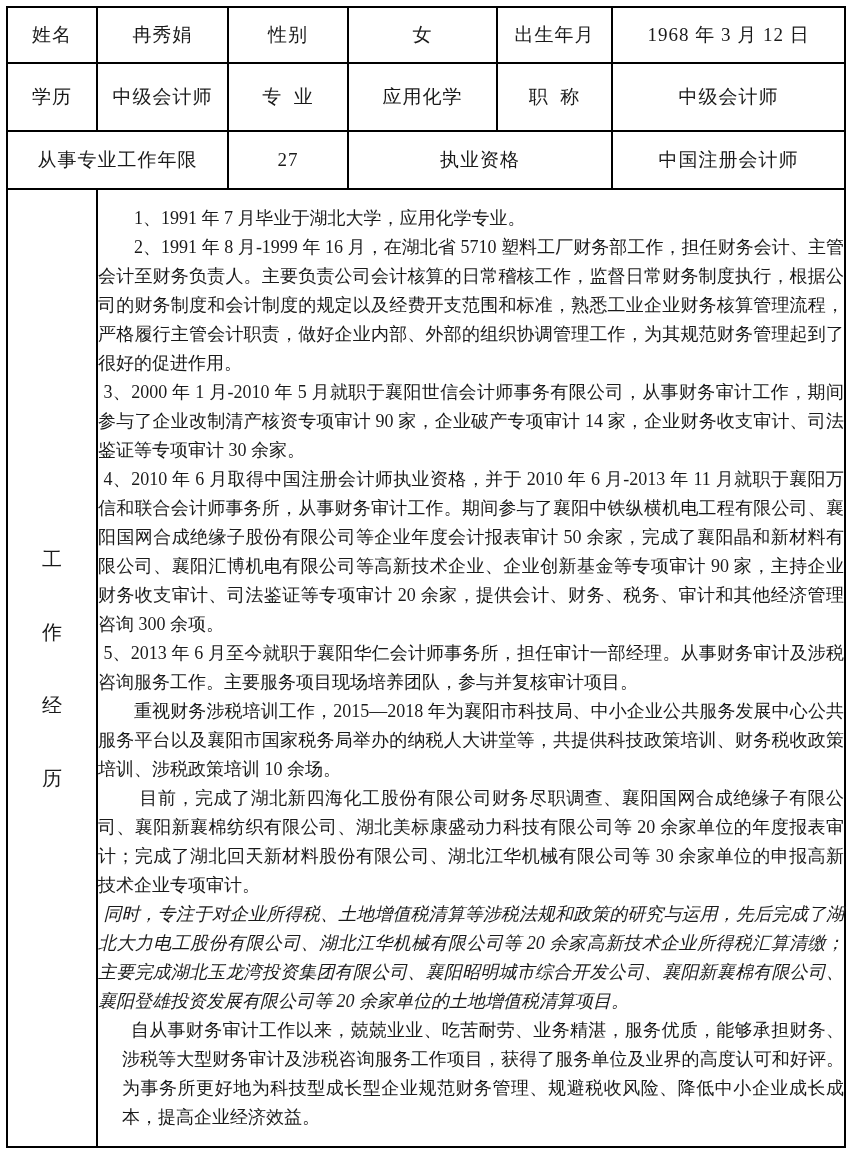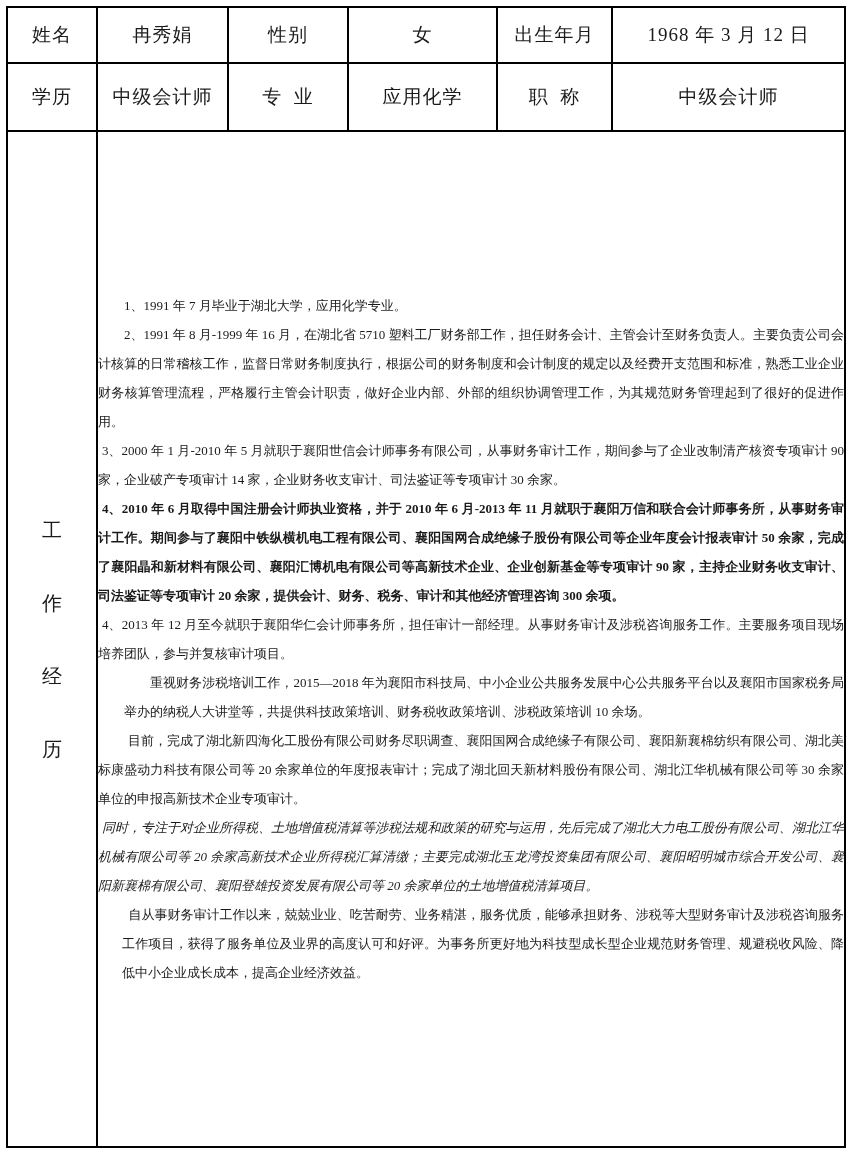--- a/index.html
+++ b/index.html
@@ -57,21 +57,21 @@
   }
   .vstack span { line-height: 1; }
 
   
   td.content {
     vertical-align: top;
     padding: 7px 5px 0 3px;
   }
   td.content p {
     margin: 0;
-    font-size: 13px;
+    font-size: 18px;
     line-height: 29px;
     text-align: justify;
     text-justify: inter-ideograph;
     word-break: break-all;
   }
 </style>
 </head>
 <body>
 
 <div class="sheet">
@@ -94,36 +94,42 @@
         <td class="hcell">1968 年 3 月 12 日</td>
       </tr>
       <tr class="r2">
         <td class="hcell">学历</td>
         <td class="hcell">中级会计师</td>
         <td class="hcell">专  业</td>
         <td class="hcell">应用化学</td>
         <td class="hcell">职  称</td>
         <td class="hcell">中级会计师</td>
       </tr>
+      <tr class="r3">
+        <td class="hcell" colspan="2">从事专业工作年限</td>
+        <td class="hcell">27</td>
+        <td class="hcell" colspan="2">执业资格</td>
+        <td class="hcell">中国注册会计师</td>
+      </tr>
       <tr class="r4">
         <td class="vcell">
           <div class="vstack">
               <span>工</span>
               <span>作</span>
               <span>经</span>
               <span>历</span>
             </div>
         </td>
         <td class="content" colspan="5">
             <p style="text-indent: 2em;">1、1991 年 7 月毕业于湖北大学，应用化学专业。</p>
             <p style="text-indent: 2em;">2、1991 年 8 月-1999 年 16 月，在湖北省 5710 塑料工厂财务部工作，担任财务会计、主管会计至财务负责人。主要负责公司会计核算的日常稽核工作，监督日常财务制度执行，根据公司的财务制度和会计制度的规定以及经费开支范围和标准，熟悉工业企业财务核算管理流程，严格履行主管会计职责，做好企业内部、外部的组织协调管理工作，为其规范财务管理起到了很好的促进作用。</p>
             <p style="text-indent: 0.3em;">3、2000 年 1 月-2010 年 5 月就职于襄阳世信会计师事务有限公司，从事财务审计工作，期间参与了企业改制清产核资专项审计 90 家，企业破产专项审计 14 家，企业财务收支审计、司法鉴证等专项审计 30 余家。</p>
-            <p style="text-indent: 0.3em; font-weight: bold;">4、2010 年 6 月取得中国注册会计师执业资格，并于 2010 年 6 月-2013 年 11 月就职于襄阳万信和联合会计师事务所，从事财务审计工作。期间参与了襄阳中铁纵横机电工程有限公司、襄阳国网合成绝缘子股份有限公司等企业年度会计报表审计 50 余家，完成了襄阳晶和新材料有限公司、襄阳汇博机电有限公司等高新技术企业、企业创新基金等专项审计 90 家，主持企业财务收支审计、司法鉴证等专项审计 20 余家，提供会计、财务、税务、审计和其他经济管理咨询 300 余项。</p>
-            <p style="text-indent: 0.3em;">4、2013 年 12 月至今就职于襄阳华仁会计师事务所，担任审计一部经理。从事财务审计及涉税咨询服务工作。主要服务项目现场培养团队，参与并复核审计项目。</p>
-            <p style="text-indent: 2em; margin-left: 26px;">重视财务涉税培训工作，2015—2018 年为襄阳市科技局、中小企业公共服务发展中心公共服务平台以及襄阳市国家税务局举办的纳税人大讲堂等，共提供科技政策培训、财务税收政策培训、涉税政策培训 10 余场。</p>
+            <p style="text-indent: 0.3em;">4、2010 年 6 月取得中国注册会计师执业资格，并于 2010 年 6 月-2013 年 11 月就职于襄阳万信和联合会计师事务所，从事财务审计工作。期间参与了襄阳中铁纵横机电工程有限公司、襄阳国网合成绝缘子股份有限公司等企业年度会计报表审计 50 余家，完成了襄阳晶和新材料有限公司、襄阳汇博机电有限公司等高新技术企业、企业创新基金等专项审计 90 家，主持企业财务收支审计、司法鉴证等专项审计 20 余家，提供会计、财务、税务、审计和其他经济管理咨询 300 余项。</p>
+            <p style="text-indent: 0.3em;">5、2013 年 6 月至今就职于襄阳华仁会计师事务所，担任审计一部经理。从事财务审计及涉税咨询服务工作。主要服务项目现场培养团队，参与并复核审计项目。</p>
+            <p style="text-indent: 2em;">重视财务涉税培训工作，2015—2018 年为襄阳市科技局、中小企业公共服务发展中心公共服务平台以及襄阳市国家税务局举办的纳税人大讲堂等，共提供科技政策培训、财务税收政策培训、涉税政策培训 10 余场。</p>
             <p style="text-indent: 2.3em;">目前，完成了湖北新四海化工股份有限公司财务尽职调查、襄阳国网合成绝缘子有限公司、襄阳新襄棉纺织有限公司、湖北美标康盛动力科技有限公司等 20 余家单位的年度报表审计；完成了湖北回天新材料股份有限公司、湖北江华机械有限公司等 30 余家单位的申报高新技术企业专项审计。</p>
             <p style="text-indent: 0.3em; font-style: italic;">同时，专注于对企业所得税、土地增值税清算等涉税法规和政策的研究与运用，先后完成了湖北大力电工股份有限公司、湖北江华机械有限公司等 20 余家高新技术企业所得税汇算清缴；主要完成湖北玉龙湾投资集团有限公司、襄阳昭明城市综合开发公司、襄阳新襄棉有限公司、襄阳登雄投资发展有限公司等 20 余家单位的土地增值税清算项目。</p>
             <p style="text-indent: 0.5em; margin-left: 24px;">自从事财务审计工作以来，兢兢业业、吃苦耐劳、业务精湛，服务优质，能够承担财务、涉税等大型财务审计及涉税咨询服务工作项目，获得了服务单位及业界的高度认可和好评。为事务所更好地为科技型成长型企业规范财务管理、规避税收风险、降低中小企业成长成本，提高企业经济效益。</p>
           </td>
       </tr>
     </tbody>
   </table>
 </div>
 
 </body></html>

